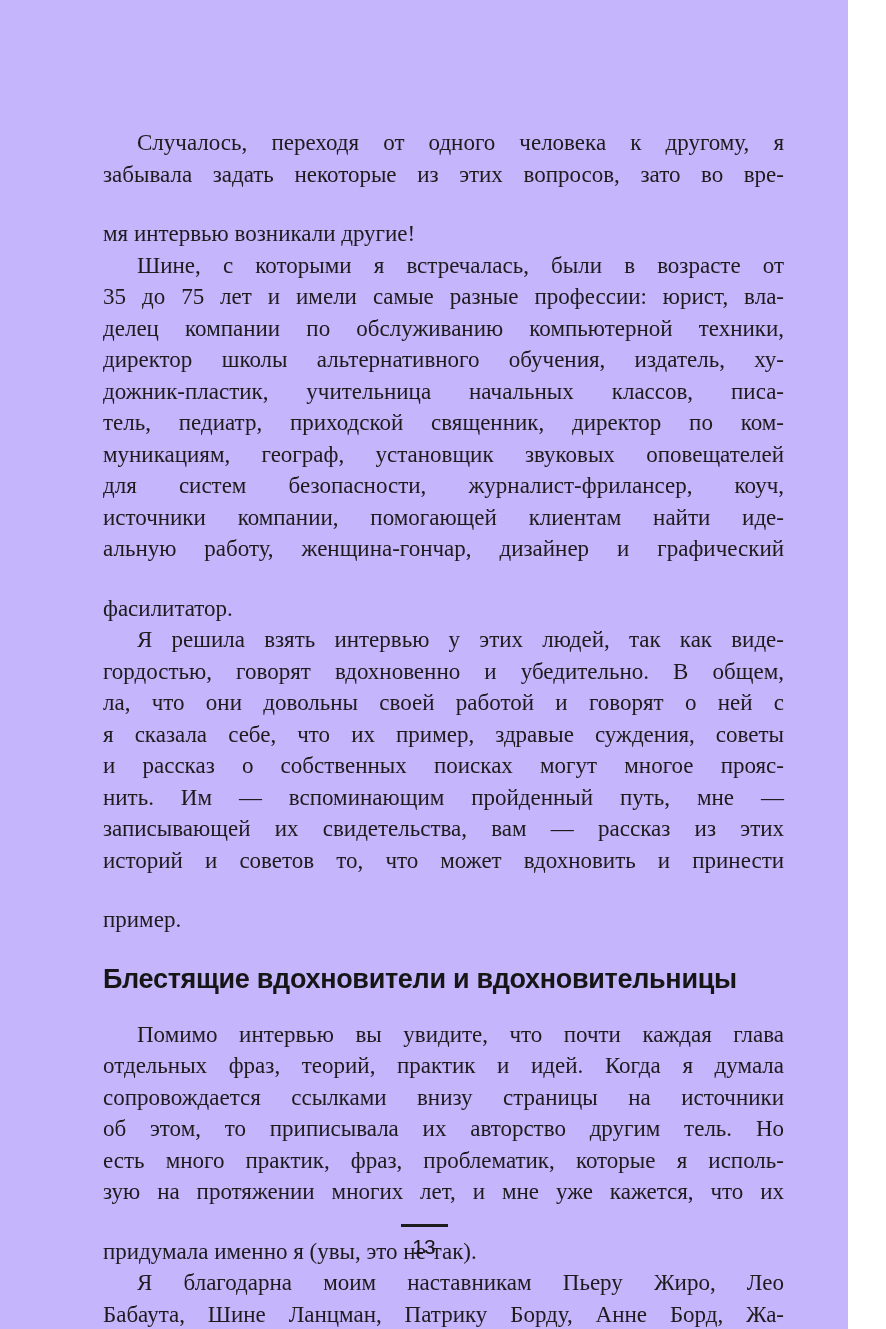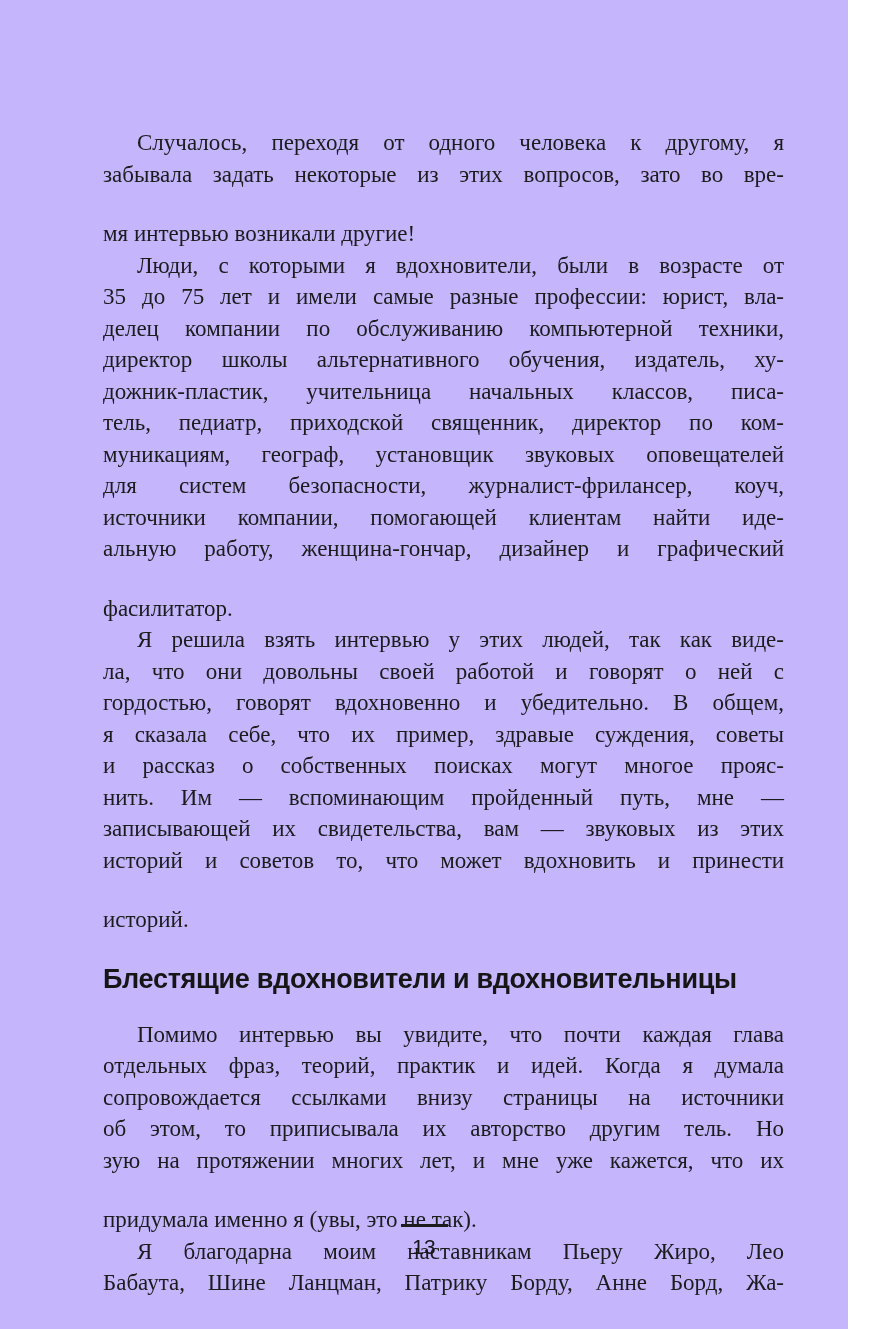--- a/index.html
+++ b/index.html
@@ -67,49 +67,50 @@
 
 <div class="page">
 
   <main class="text-block" id="text-block">
       <div class="para">
         <div class="line para-start">Случалось, переходя от одного человека к другому, я</div>
         <div class="line">забывала задать некоторые из этих вопросов, зато во вре-</div>
         <div class="line para-end">мя интервью возникали другие!</div>
       </div>
       <div class="para">
-        <div class="line para-start">Люди, с которыми я вдохновители, были в возрасте от</div>
+        <div class="line para-start">Шине, с которыми я встречалась, были в возрасте от</div>
         <div class="line">35 до 75 лет и имели самые разные профессии: юрист, вла-</div>
         <div class="line">делец компании по обслуживанию компьютерной техники,</div>
         <div class="line">директор школы альтернативного обучения, издатель, ху-</div>
         <div class="line">дожник-пластик, учительница начальных классов, писа-</div>
         <div class="line">тель, педиатр, приходской священник, директор по ком-</div>
         <div class="line">муникациям, географ, установщик звуковых оповещателей</div>
         <div class="line">для систем безопасности, журналист-фрилансер, коуч,</div>
         <div class="line">источники компании, помогающей клиентам найти иде-</div>
         <div class="line">альную работу, женщина-гончар, дизайнер и графический</div>
         <div class="line para-end">фасилитатор.</div>
       </div>
       <div class="para">
         <div class="line para-start">Я решила взять интервью у этих людей, так как виде-</div>
+        <div class="line">гордостью, говорят вдохновенно и убедительно. В общем,</div>
         <div class="line">ла, что они довольны своей работой и говорят о ней с</div>
-        <div class="line">гордостью, говорят вдохновенно и убедительно. В общем,</div>
         <div class="line">я сказала себе, что их пример, здравые суждения, советы</div>
         <div class="line">и рассказ о собственных поисках могут многое прояс-</div>
         <div class="line">нить. Им — вспоминающим пройденный путь, мне —</div>
-        <div class="line">записывающей их свидетельства, вам — звуковых из этих</div>
+        <div class="line">записывающей их свидетельства, вам — рассказ из этих</div>
         <div class="line">историй и советов то, что может вдохновить и принести</div>
-        <div class="line para-end">историй.</div>
+        <div class="line para-end">пример.</div>
       </div>
       <h2 class="section-heading">Блестящие вдохновители и вдохновительницы</h2>
       <div class="para">
         <div class="line para-start">Помимо интервью вы увидите, что почти каждая глава</div>
         <div class="line">отдельных фраз, теорий, практик и идей. Когда я думала</div>
         <div class="line">сопровождается ссылками внизу страницы на источники</div>
         <div class="line">об этом, то приписывала их авторство другим тель. Но</div>
+        <div class="line">есть много практик, фраз, проблематик, которые я исполь-</div>
         <div class="line">зую на протяжении многих лет, и мне уже кажется, что их</div>
         <div class="line para-end">придумала именно я (увы, это не так).</div>
       </div>
       <div class="para">
         <div class="line para-start">Я благодарна моим наставникам Пьеру Жиро, Лео</div>
         <div class="line">Бабаута, Шине Ланцман, Патрику Борду, Анне Борд, Жа-</div>
       </div>
     </main>
 
   <footer class="page-footer">

